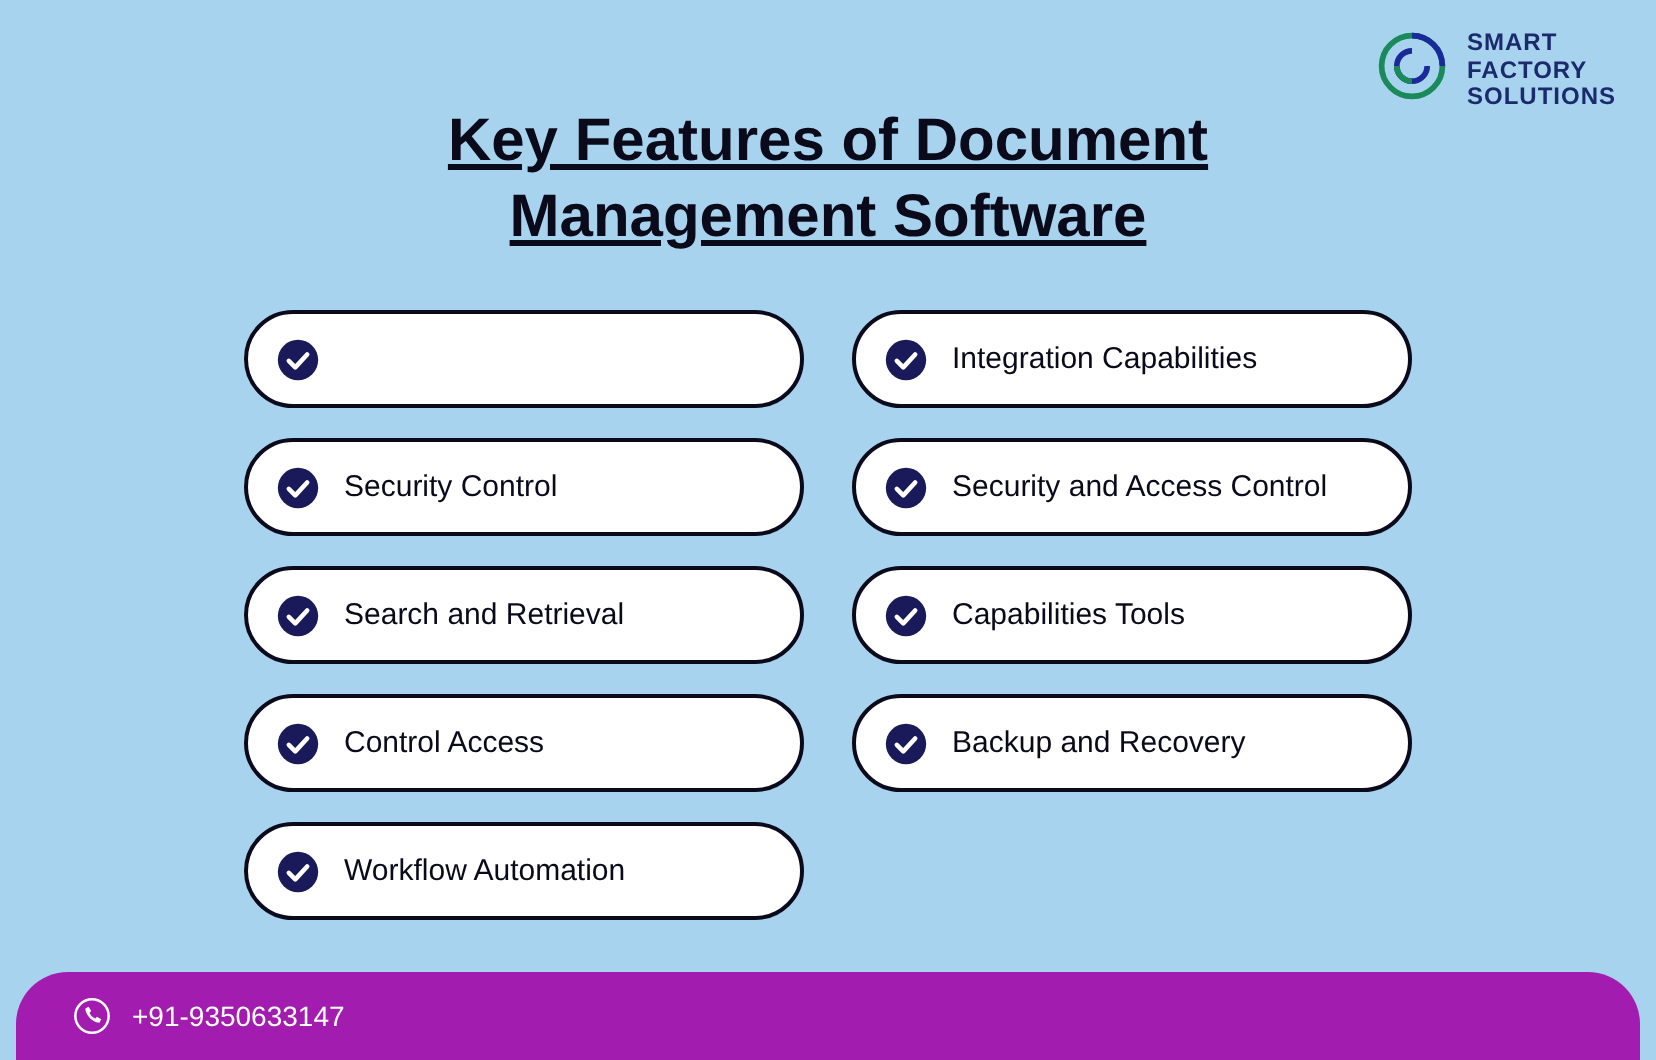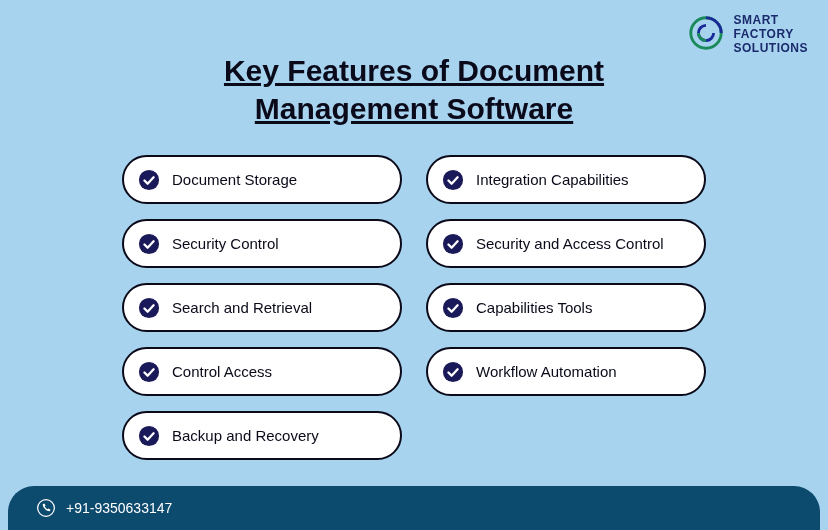--- a/index.html
+++ b/index.html
@@ -66,21 +66,21 @@
     font-size: 15px;
     color: #0a0a1a;
     font-weight: 500;
   }
   .footer {
     position: absolute;
     left: 8px;
     right: 8px;
     bottom: 0;
     height: 44px;
-    background: #0c4a6e;
+    background: #a21caf;
     border-top-left-radius: 26px;
     border-top-right-radius: 26px;
     display: flex;
     align-items: center;
     justify-content: space-between;
     padding: 0 34px 0 28px;
     color: #fff;
   }
   .footer-left, .footer-right {
     display: flex;
@@ -117,21 +117,20 @@
   <span>Key Features of Document</span><br>
   <span>Management Software</span>
 </h1>
 
 <div class="grid">
   <div class="pill">
     <svg class="check" viewBox="0 0 24 24">
         <circle cx="12" cy="12" r="11" fill="#1a1a5a"></circle>
         <path d="M7 12.5 L10.5 16 L17 9" stroke="#fff" stroke-width="2.5" fill="none" stroke-linecap="round" stroke-linejoin="round"></path>
       </svg>
-    <span class="pill-label">Document Storage</span>
   </div>
   <div class="pill">
     <svg class="check" viewBox="0 0 24 24">
         <circle cx="12" cy="12" r="11" fill="#1a1a5a"></circle>
         <path d="M7 12.5 L10.5 16 L17 9" stroke="#fff" stroke-width="2.5" fill="none" stroke-linecap="round" stroke-linejoin="round"></path>
       </svg>
     <span class="pill-label">Integration Capabilities</span>
   </div>
   <div class="pill">
     <svg class="check" viewBox="0 0 24 24">
@@ -166,28 +165,28 @@
         <circle cx="12" cy="12" r="11" fill="#1a1a5a"></circle>
         <path d="M7 12.5 L10.5 16 L17 9" stroke="#fff" stroke-width="2.5" fill="none" stroke-linecap="round" stroke-linejoin="round"></path>
       </svg>
     <span class="pill-label">Control Access</span>
   </div>
   <div class="pill">
     <svg class="check" viewBox="0 0 24 24">
         <circle cx="12" cy="12" r="11" fill="#1a1a5a"></circle>
         <path d="M7 12.5 L10.5 16 L17 9" stroke="#fff" stroke-width="2.5" fill="none" stroke-linecap="round" stroke-linejoin="round"></path>
       </svg>
-    <span class="pill-label">Workflow Automation</span>
+    <span class="pill-label">Backup and Recovery</span>
   </div>
   <div class="pill">
     <svg class="check" viewBox="0 0 24 24">
         <circle cx="12" cy="12" r="11" fill="#1a1a5a"></circle>
         <path d="M7 12.5 L10.5 16 L17 9" stroke="#fff" stroke-width="2.5" fill="none" stroke-linecap="round" stroke-linejoin="round"></path>
       </svg>
-    <span class="pill-label">Backup and Recovery</span>
+    <span class="pill-label">Workflow Automation</span>
   </div>
 </div>
 
 <div class="footer">
   <div class="footer-left">
     <svg class="footer-icon" viewBox="0 0 24 24">
       <circle cx="12" cy="12" r="10" fill="none" stroke="#fff" stroke-width="1.5"></circle>
       <path d="M8 7.5c0 4 4.5 8.5 8.5 8.5l1-2-2.5-1.5-1 1c-1.5-.5-3-2-3.5-3.5l1-1L10 6.5z" fill="#fff"></path>
     </svg>
     <span>+91-9350633147</span>

